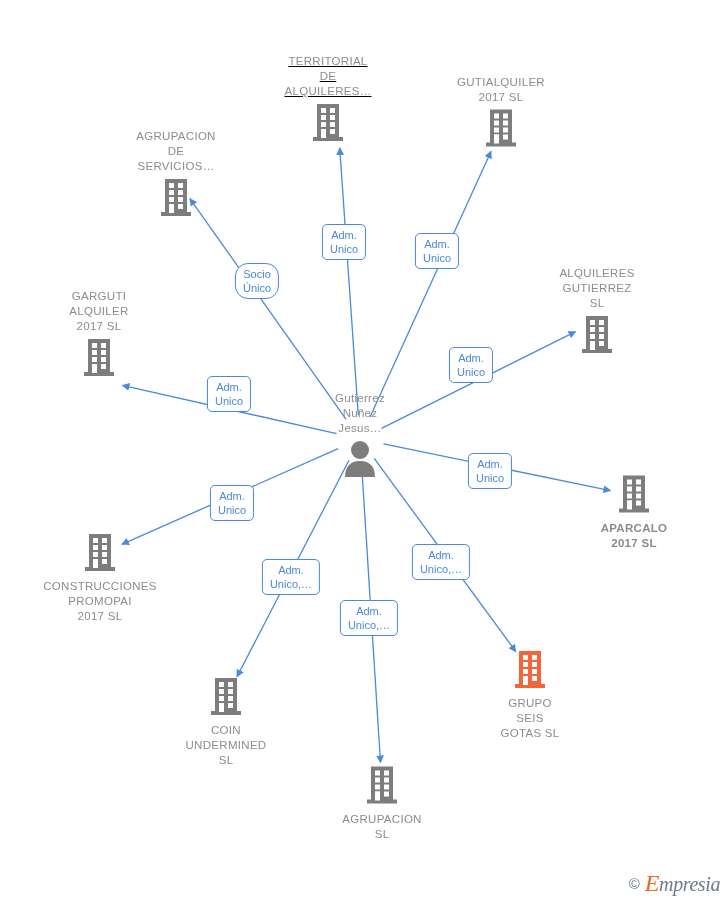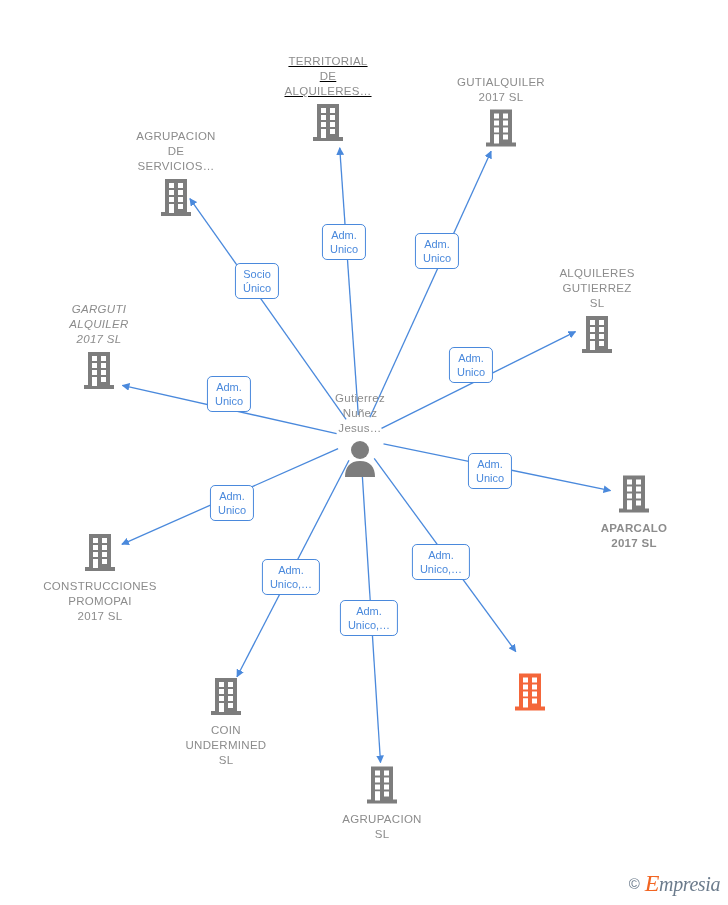--- a/index.html
+++ b/index.html
@@ -188,21 +188,21 @@
             <rect x="19" y="6" width="5" height="5" fill="#ffffff"></rect>
             <rect x="10" y="13" width="5" height="5" fill="#ffffff"></rect>
             <rect x="19" y="13" width="5" height="5" fill="#ffffff"></rect>
             <rect x="10" y="20" width="5" height="5" fill="#ffffff"></rect>
             <rect x="19" y="20" width="5" height="5" fill="#ffffff"></rect>
             <rect x="10" y="27" width="5" height="5" fill="#ffffff"></rect>
             <rect x="19" y="27" width="5" height="5" fill="#ffffff"></rect>
             <rect x="10" y="27" width="5" height="9" fill="#ffffff"></rect>
           </svg></div>
       </div>
-      <div class="node" style="left: 99px; top: 348px; font-style: italic;">
+      <div class="node" style="left: 99px; top: 335px;">
         <div class="node-label">GARGUTI
 ALQUILER
 2017  SL</div>
         <div class="node-icon gap-above"><svg width="34" height="40" viewBox="0 0 34 40">
             <rect x="2" y="35" width="30" height="4" fill="#7d7d7d"></rect>
             <rect x="6" y="2" width="22" height="34" fill="#7d7d7d"></rect>
             <rect x="10" y="6" width="5" height="5" fill="#ffffff"></rect>
             <rect x="19" y="6" width="5" height="5" fill="#ffffff"></rect>
             <rect x="10" y="13" width="5" height="5" fill="#ffffff"></rect>
             <rect x="19" y="13" width="5" height="5" fill="#ffffff"></rect>
@@ -290,26 +290,29 @@
             <rect x="10" y="6" width="5" height="5" fill="#ffffff"></rect>
             <rect x="19" y="6" width="5" height="5" fill="#ffffff"></rect>
             <rect x="10" y="13" width="5" height="5" fill="#ffffff"></rect>
             <rect x="19" y="13" width="5" height="5" fill="#ffffff"></rect>
             <rect x="10" y="20" width="5" height="5" fill="#ffffff"></rect>
             <rect x="19" y="20" width="5" height="5" fill="#ffffff"></rect>
             <rect x="10" y="27" width="5" height="5" fill="#ffffff"></rect>
             <rect x="19" y="27" width="5" height="5" fill="#ffffff"></rect>
             <rect x="10" y="27" width="5" height="9" fill="#ffffff"></rect>
           </svg></div>
+        <div class="node-label">GRUPO
+SEIS
+GOTAS  SL</div>
       </div>
     </div>
   <div id="edge-labels-layer">
       <div class="edge-label" style="left: 344px; top: 242px;">Adm.
 Unico</div>
-      <div class="edge-label" style="left: 257px; top: 281px;">Socio
+      <div class="edge-label" style="left: 257px; top: 281px; border-radius: 13px;">Socio
 Único</div>
       <div class="edge-label" style="left: 437px; top: 251px;">Adm.
 Unico</div>
       <div class="edge-label" style="left: 471px; top: 365px;">Adm.
 Unico</div>
       <div class="edge-label" style="left: 229px; top: 394px;">Adm.
 Unico</div>
       <div class="edge-label" style="left: 490px; top: 471px;">Adm.
 Unico</div>
       <div class="edge-label" style="left: 232px; top: 503px;">Adm.

